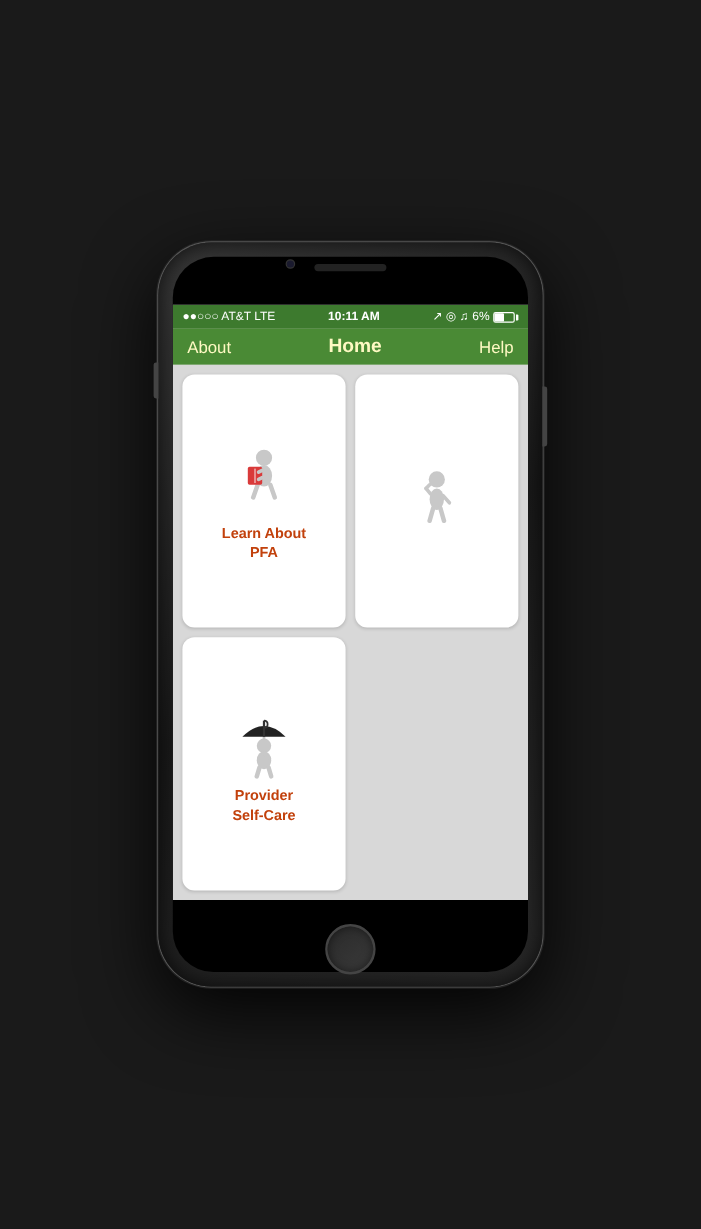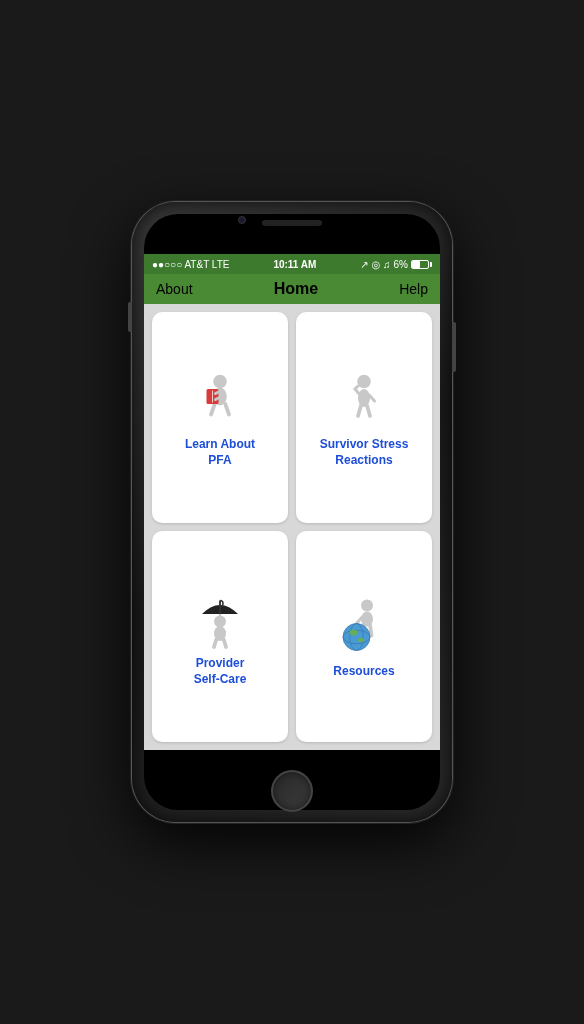--- a/index.html
+++ b/index.html
@@ -140,21 +140,21 @@
     }
     .battery-tip {
       width: 2px;
       height: 5px;
       background: white;
       border-radius: 0 1px 1px 0;
     }
     
     .nav-bar {
       background: #4a8a35;
-      color: #000000;
+      color: #fef9c3;
       display: flex;
       justify-content: space-between;
       align-items: center;
       padding: 6px 12px;
       flex-shrink: 0;
     }
     .nav-about, .nav-help {
       font-size: 14px;
       font-weight: 400;
       cursor: pointer;
@@ -188,21 +188,21 @@
     .item-icon {
       width: 64px;
       height: 64px;
       display: flex;
       align-items: center;
       justify-content: center;
     }
     .item-label {
       font-size: 12px;
       font-weight: 600;
-      color: #1d4ed8;
+      color: #c2410c;
       text-align: center;
       line-height: 1.3;
     }
 
     
     .figure { width: 60px; height: 60px; }
   </style>
 </head>
 <body>
 
@@ -270,21 +270,20 @@
 
               <line x1="33" y1="30" x2="28" y2="24" stroke="#c8c8c8" stroke-width="4" stroke-linecap="round"></line>
               <line x1="28" y1="24" x2="32" y2="20" stroke="#c8c8c8" stroke-width="4" stroke-linecap="round"></line>
 
               <line x1="47" y1="32" x2="54" y2="40" stroke="#c8c8c8" stroke-width="4" stroke-linecap="round"></line>
 
               <line x1="36" y1="46" x2="32" y2="60" stroke="#c8c8c8" stroke-width="5" stroke-linecap="round"></line>
               <line x1="44" y1="46" x2="48" y2="60" stroke="#c8c8c8" stroke-width="5" stroke-linecap="round"></line>
             </svg>
           </div>
-          <span class="item-label">Survivor Stress<br>Reactions</span>
         </div>
 
 
         <div class="grid-item">
           <div class="item-icon">
             <svg class="figure" viewBox="0 0 80 80" xmlns="http://www.w3.org/2000/svg">
 
               <circle cx="40" cy="42" r="8" fill="#c8c8c8"></circle>
 
               <ellipse cx="40" cy="58" rx="8" ry="10" fill="#c8c8c8"></ellipse>
@@ -297,43 +296,19 @@
 
               <path d="M40 14 Q44 14 44 18 Q44 22 40 22" fill="none" stroke="#333" stroke-width="2"></path>
 
               <line x1="35" y1="66" x2="32" y2="76" stroke="#c8c8c8" stroke-width="5" stroke-linecap="round"></line>
               <line x1="45" y1="66" x2="48" y2="76" stroke="#c8c8c8" stroke-width="5" stroke-linecap="round"></line>
             </svg>
           </div>
           <span class="item-label">Provider<br>Self-Care</span>
         </div>
 
-        <div class="grid-item">
-          <div class="item-icon">
-            <svg class="figure" viewBox="0 0 80 80" xmlns="http://www.w3.org/2000/svg">
-
-              <circle cx="44" cy="10" r="8" fill="#c8c8c8"></circle>
-
-              <ellipse cx="44" cy="28" rx="8" ry="10" fill="#c8c8c8"></ellipse>
-
-              <line x1="37" y1="26" x2="30" y2="34" stroke="#c8c8c8" stroke-width="4" stroke-linecap="round"></line>
-
-              <line x1="40" y1="36" x2="36" y2="50" stroke="#c8c8c8" stroke-width="5" stroke-linecap="round"></line>
-              <line x1="48" y1="36" x2="50" y2="50" stroke="#c8c8c8" stroke-width="5" stroke-linecap="round"></line>
-
-              <circle cx="30" cy="52" r="18" fill="#4a9ad4" stroke="#3a7ab0" stroke-width="1"></circle>
-
-              <ellipse cx="30" cy="52" rx="9" ry="18" fill="none" stroke="#3a7ab0" stroke-width="1"></ellipse>
-              <ellipse cx="30" cy="52" rx="18" ry="9" fill="none" stroke="#3a7ab0" stroke-width="1"></ellipse>
-
-              <ellipse cx="26" cy="46" rx="5" ry="4" fill="#6ab04c" opacity="0.9"></ellipse>
-              <ellipse cx="36" cy="56" rx="4" ry="3" fill="#6ab04c" opacity="0.9"></ellipse>
-            </svg>
-          </div>
-          <span class="item-label">Resources</span>
-        </div>
 
       </div>
 
     </div>
   </div>
   <div class="home-button"></div>
 </div>
 
 </body></html>

